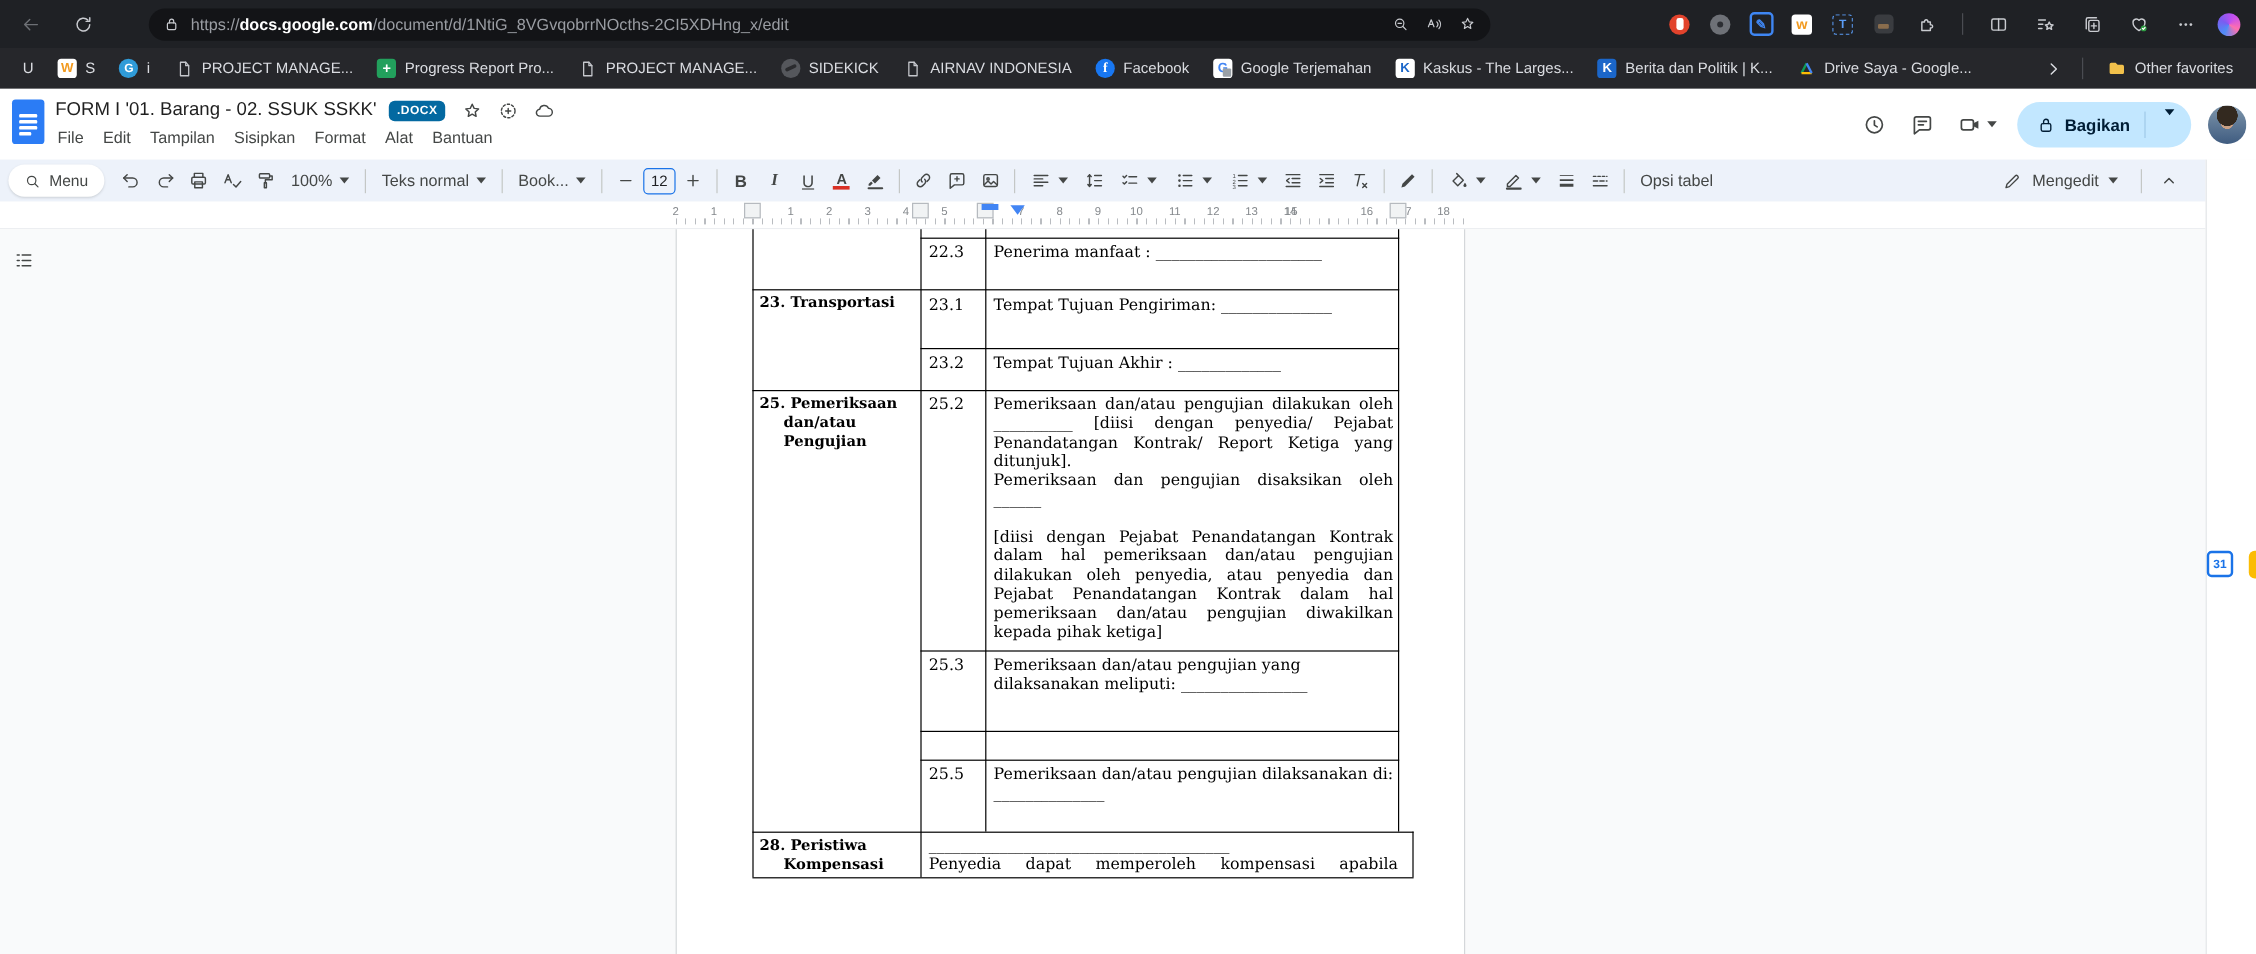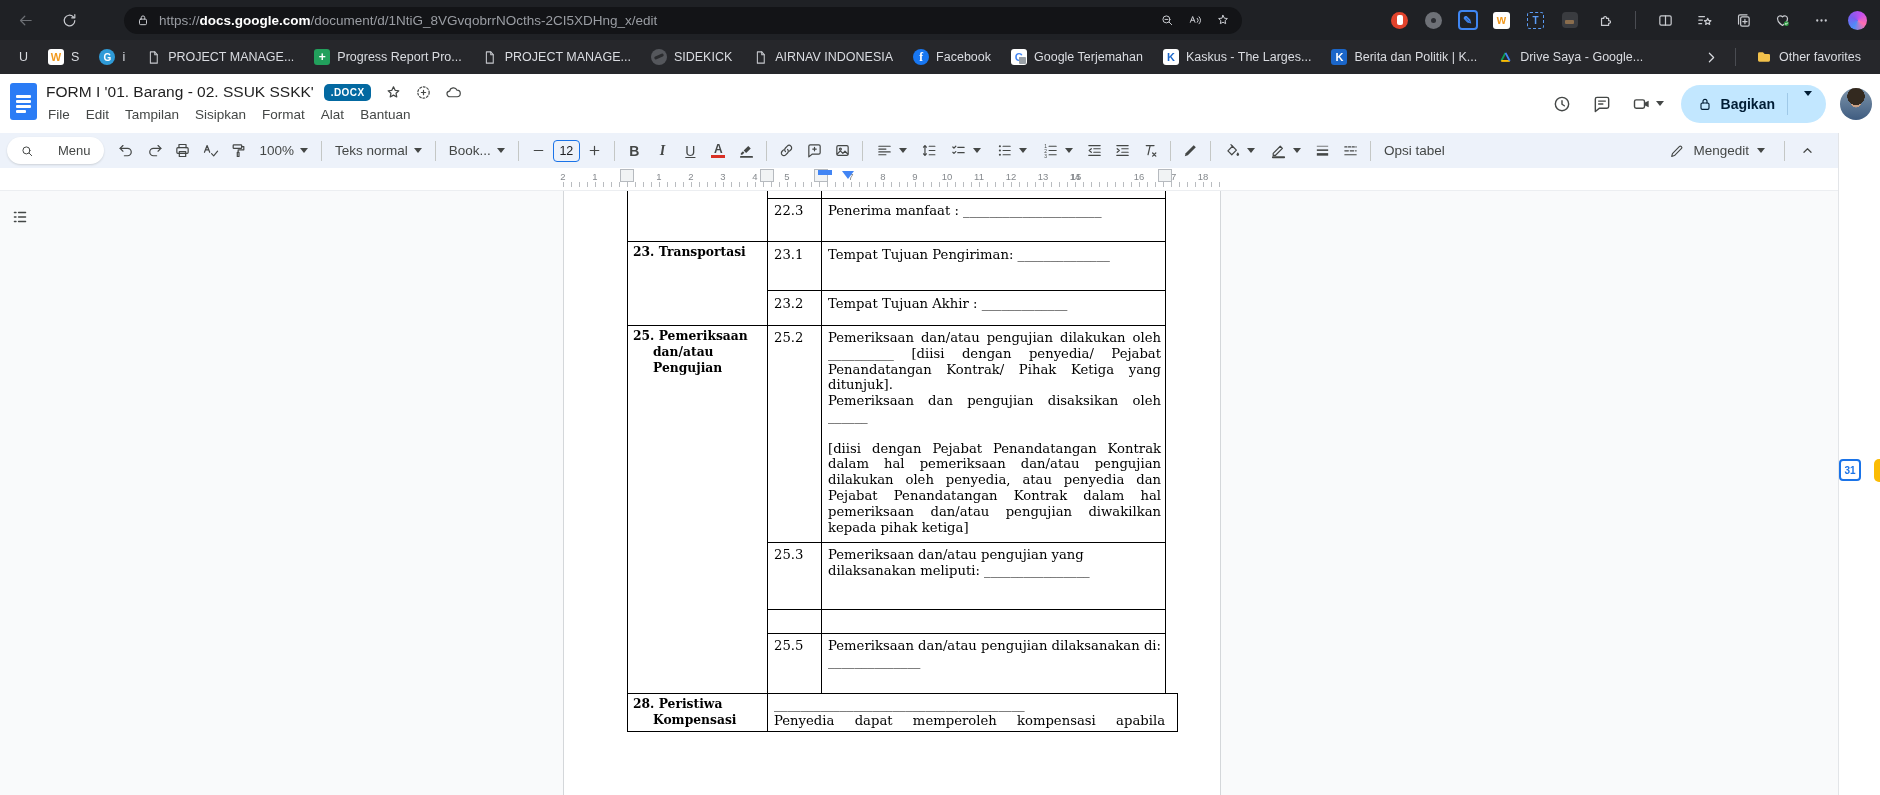--- a/index.html
+++ b/index.html
@@ -79,21 +79,21 @@
   .avatar{width:32px;height:32px;border-radius:50%;flex:0 0 auto;
     background:radial-gradient(circle at 50% 26%,#33291f 0 30%,rgba(0,0,0,0) 31%),
                radial-gradient(circle at 50% 44%,#c9a084 0 22%,rgba(0,0,0,0) 23%),
                linear-gradient(#7e95ab,#3f5c80)}
 
   
   .toolbar{position:absolute;top:133px;left:0;width:1838px;height:35px;background:#edf2fa;display:flex;
            align-items:center;padding:0 7px;box-sizing:border-box;color:#444746;gap:1px}
   .tb{width:27px;height:26px;border-radius:4px;display:flex;align-items:center;justify-content:center;flex:0 0 auto}
   .tb svg{width:17px;height:17px}
-  .menu-pill{background:#fff;height:27px;border-radius:14px;display:flex;align-items:center;gap:24px;
+  .menu-pill{background:#fff;height:27px;border-radius:14px;display:flex;align-items:center;gap:7px;
              padding:0 13px;font-size:13px;color:#444746;box-shadow:0 1px 2px rgba(60,64,67,.18);flex:0 0 auto}
   .menu-pill svg{width:14px;height:14px}
   .sep{width:1px;height:20px;background:#c4c7c5;margin:0 5px;flex:0 0 auto}
   .dd{display:flex;align-items:center;gap:6px;padding:0 7px;font-size:13.5px;height:26px;border-radius:4px;flex:0 0 auto}
   .dd .caret{border-top-width:5px;border-left-width:4px;border-right-width:4px}
   .fsbox{width:25px;height:20px;border:1.5px solid #1a73e8;border-radius:4px;display:flex;align-items:center;
          justify-content:center;font-size:12.5px;color:#202124;background:#fff0;flex:0 0 auto}
   .glyph{font-size:14px;font-weight:700}
   .tbright{margin-left:auto;display:flex;align-items:center;gap:4px}
   .modedd{display:flex;align-items:center;gap:8px;font-size:13.5px;padding:0 10px;height:27px;border-radius:14px}
@@ -710,21 +710,21 @@
 
     <div class="cell doc cat" style="left:633px;top:329px;width:130px">
         <div class="tline">25. Pemeriksaan</div>
         <div class="tline hang">dan/atau</div>
         <div class="tline hang">Pengujian</div>
       </div>
     <div class="cell doc" style="left:774px;top:330px;width:42px">25.2</div>
     <div class="cell doc" style="left:828px;top:330px;width:333px">
         <div class="tline jl">Pemeriksaan dan/atau pengujian dilakukan oleh</div>
         <div class="tline jl">__________ [diisi dengan penyedia/ Pejabat</div>
-        <div class="tline jl">Penandatangan Kontrak/ Pihak Ketiga yang</div>
+        <div class="tline jl">Penandatangan Kontrak/ Report Ketiga yang</div>
         <div class="tline">ditunjuk].</div>
         <div class="tline jl">Pemeriksaan dan pengujian disaksikan oleh</div>
         <div class="tline">______</div>
         <div class="tline">&nbsp;</div>
         <div class="tline jl">[diisi dengan Pejabat Penandatangan Kontrak</div>
         <div class="tline jl">dalam hal pemeriksaan dan/atau pengujian</div>
         <div class="tline jl">dilakukan oleh penyedia, atau penyedia dan</div>
         <div class="tline jl">Pejabat Penandatangan Kontrak dalam hal</div>
         <div class="tline jl">pemeriksaan dan/atau pengujian diwakilkan</div>
         <div class="tline">kepada pihak ketiga]</div>

